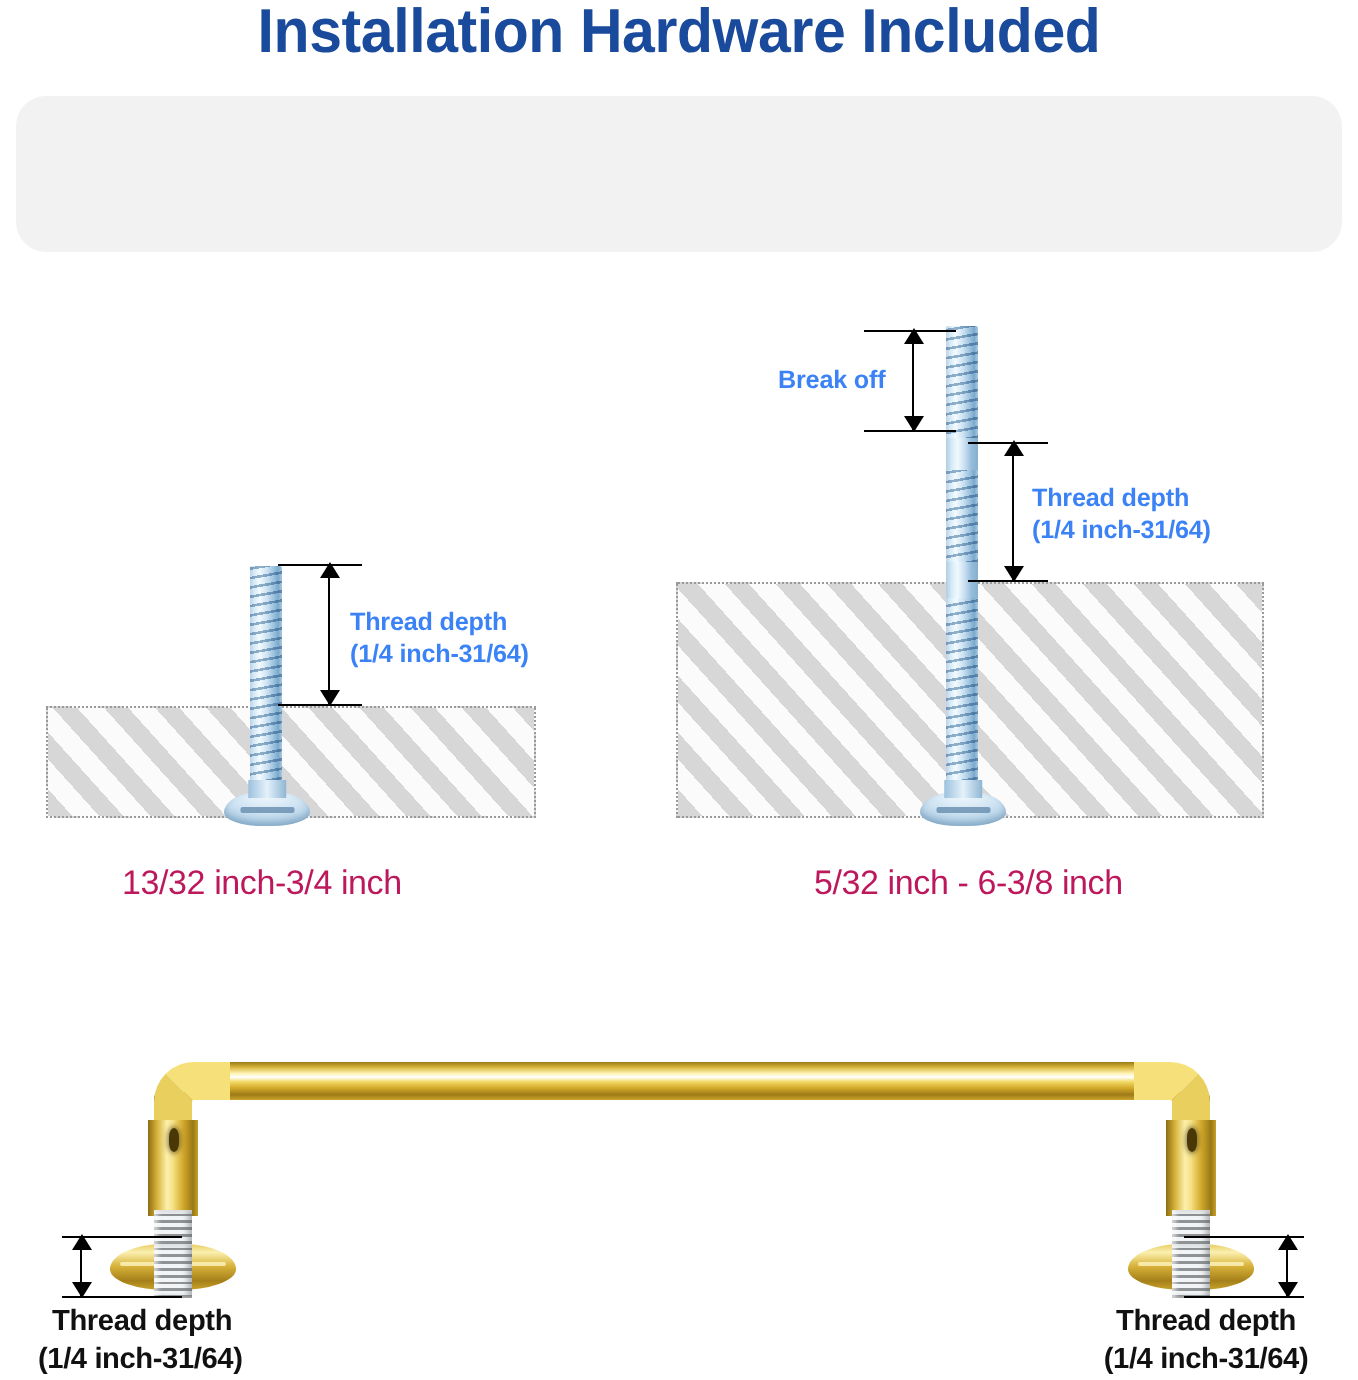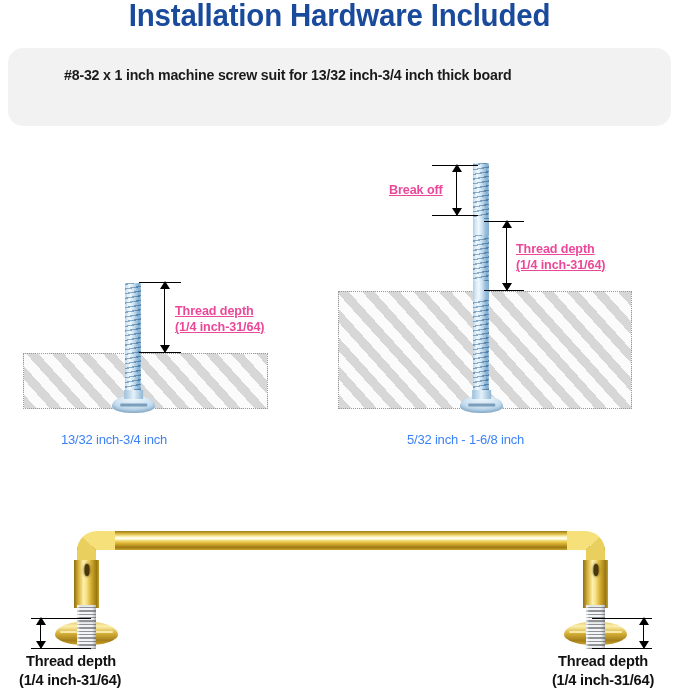--- a/index.html
+++ b/index.html
@@ -93,25 +93,25 @@
 
   
   .dim-v{position:absolute;width:0;border-left:1.6px solid #000;}
   .dim-arrow{position:absolute;left:50%;transform:translateX(-50%);
     width:0;height:0;border-left:5px solid transparent;border-right:5px solid transparent;}
   .dim-arrow.up{top:-1px;border-bottom:8px solid #000;}
   .dim-arrow.down{bottom:-1px;border-top:8px solid #000;}
   .tick{position:absolute;height:0;border-top:1.3px solid #000;}
 
   .dim-label{
-    position:absolute;font-size:12.6px;font-weight:700;color:#ec4899;
-    line-height:16px;white-space:nowrap;letter-spacing:-0.1px;text-decoration:underline;
+    position:absolute;font-size:12.6px;font-weight:700;color:#3b82f6;
+    line-height:16px;white-space:nowrap;letter-spacing:-0.1px;
   }
   .caption{
-    position:absolute;font-size:13px;color:#3b82f6;white-space:nowrap;
+    position:absolute;font-size:17px;color:#be185d;white-space:nowrap;
     font-weight:400;letter-spacing:-0.2px;
   }
 
   
   .handle-bar{
     position:absolute;
     background:
       linear-gradient(180deg,
         #9a7a17 0%, #d9b63c 14%, #fdf3b4 30%, #ffffff 40%,
         #f2d964 52%, #d4ab2b 68%, #9e7a18 86%, #c9a52c 100%);
@@ -158,21 +158,20 @@
   }
 </style>
 </head>
 <body>
 
 <div class="canvas">
 
   <div class="title">Installation Hardware Included</div>
 
   <div class="info-box">
-    <div class="info-line l1">#8-32 x 1 inch machine screw suit for  13/32 inch-3/4 inch thick board</div>
   </div>
 
   <div>
 
     <div class="board" style="left:23px;top:353px;width:245px;height:56px;"></div>
 
     <div class="screw" style="left:125px;top:283px;width:16px;height:116px;">
       <div class="shank"></div>
       <div class="threads"></div>
     </div>
@@ -224,21 +223,21 @@
     <div class="tick" style="left:484px;top:290px;width:40px;"></div>
     <div class="dim-v" style="left:506px;top:221px;height:69px;">
       <div class="dim-arrow up"></div>
       <div class="dim-arrow down"></div>
     </div>
     <div class="dim-label" style="left:516px;top:241px;">
       <div>Thread depth</div>
       <div>(1/4 inch-31/64)</div>
     </div>
 
-    <div class="caption" style="left:407px;top:432px;">5/32 inch - 1-6/8 inch</div>
+    <div class="caption" style="left:407px;top:432px;">5/32 inch - 6-3/8 inch</div>
   </div>
 
   <div>
 
     <div class="handle-bar" style="left:95px;top:531px;width:492px;height:19px;"></div>
 
     <div class="handle-bar" style="left:77px;top:546px;width:19px;height:64px;
                 background:linear-gradient(90deg,#9a7a17 0%,#d9b63c 16%,#fdf3b4 34%,#ffffff 44%,#f2d964 58%,#cfa62a 76%,#94710f 100%);"></div>
     <div class="handle-corner" style="left:77px;top:531px;width:38px;height:38px;
                 border-top:19px solid #f6e07a;border-left:19px solid #e9cf5d;

